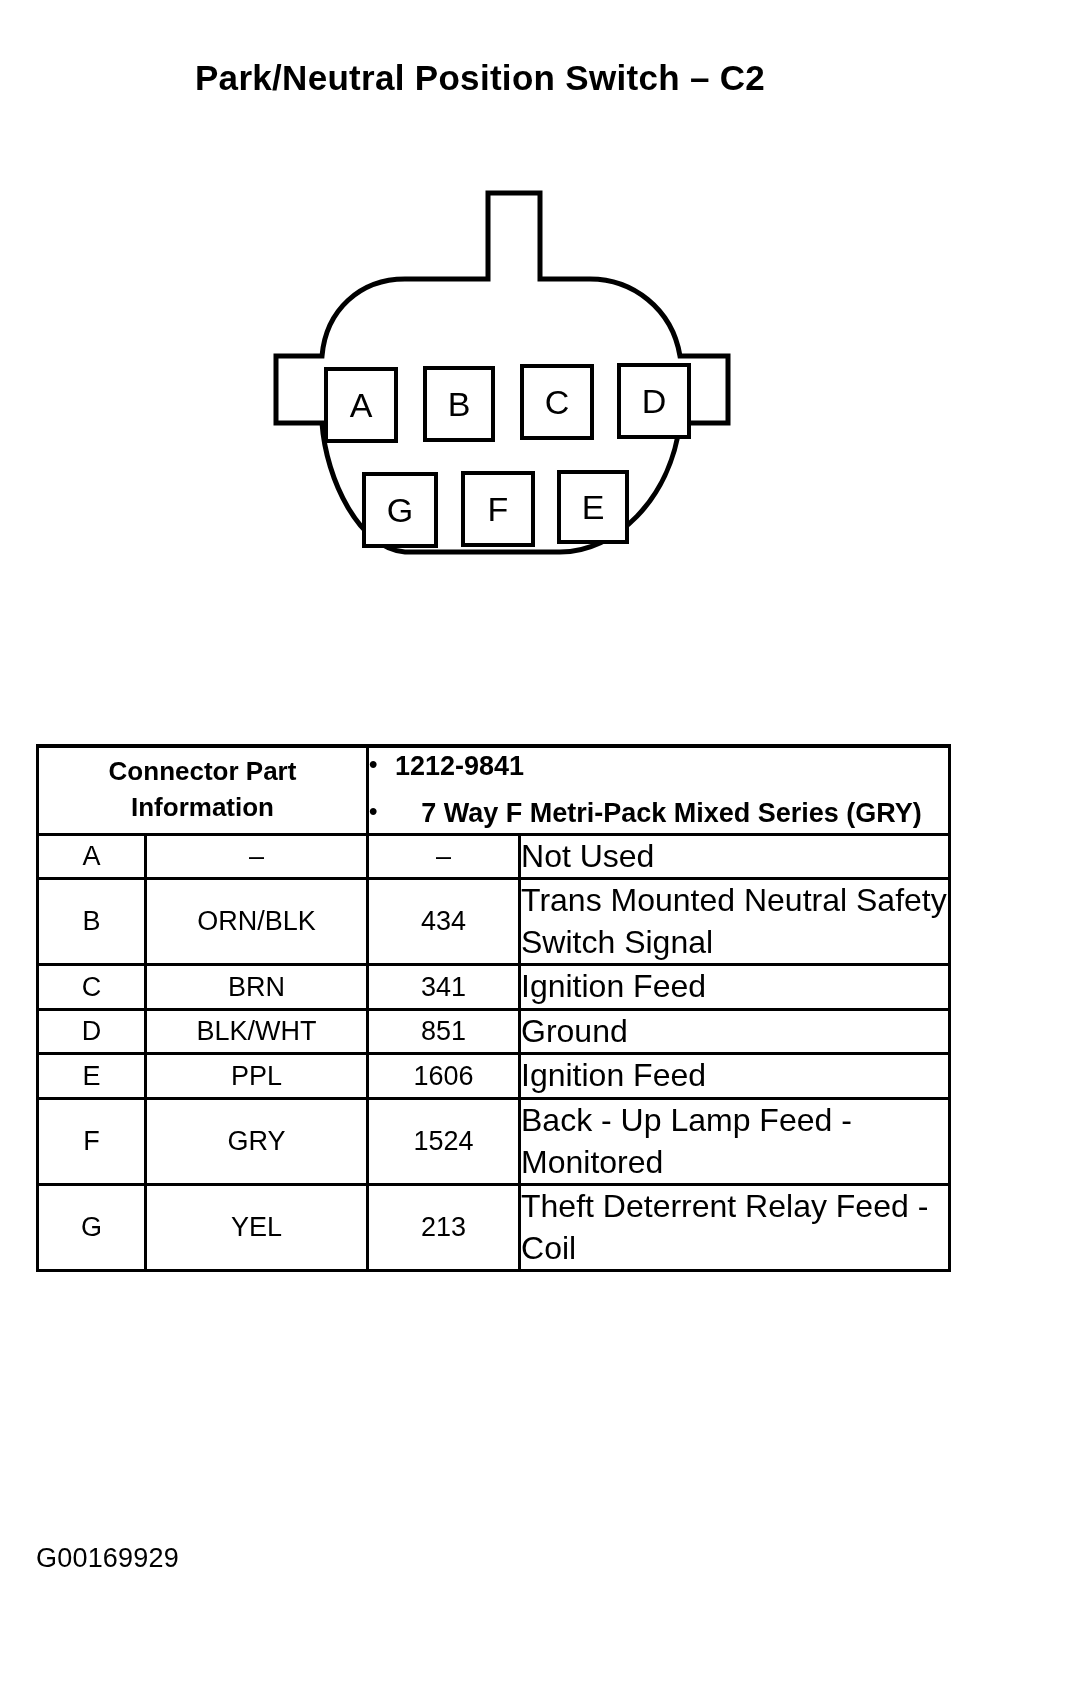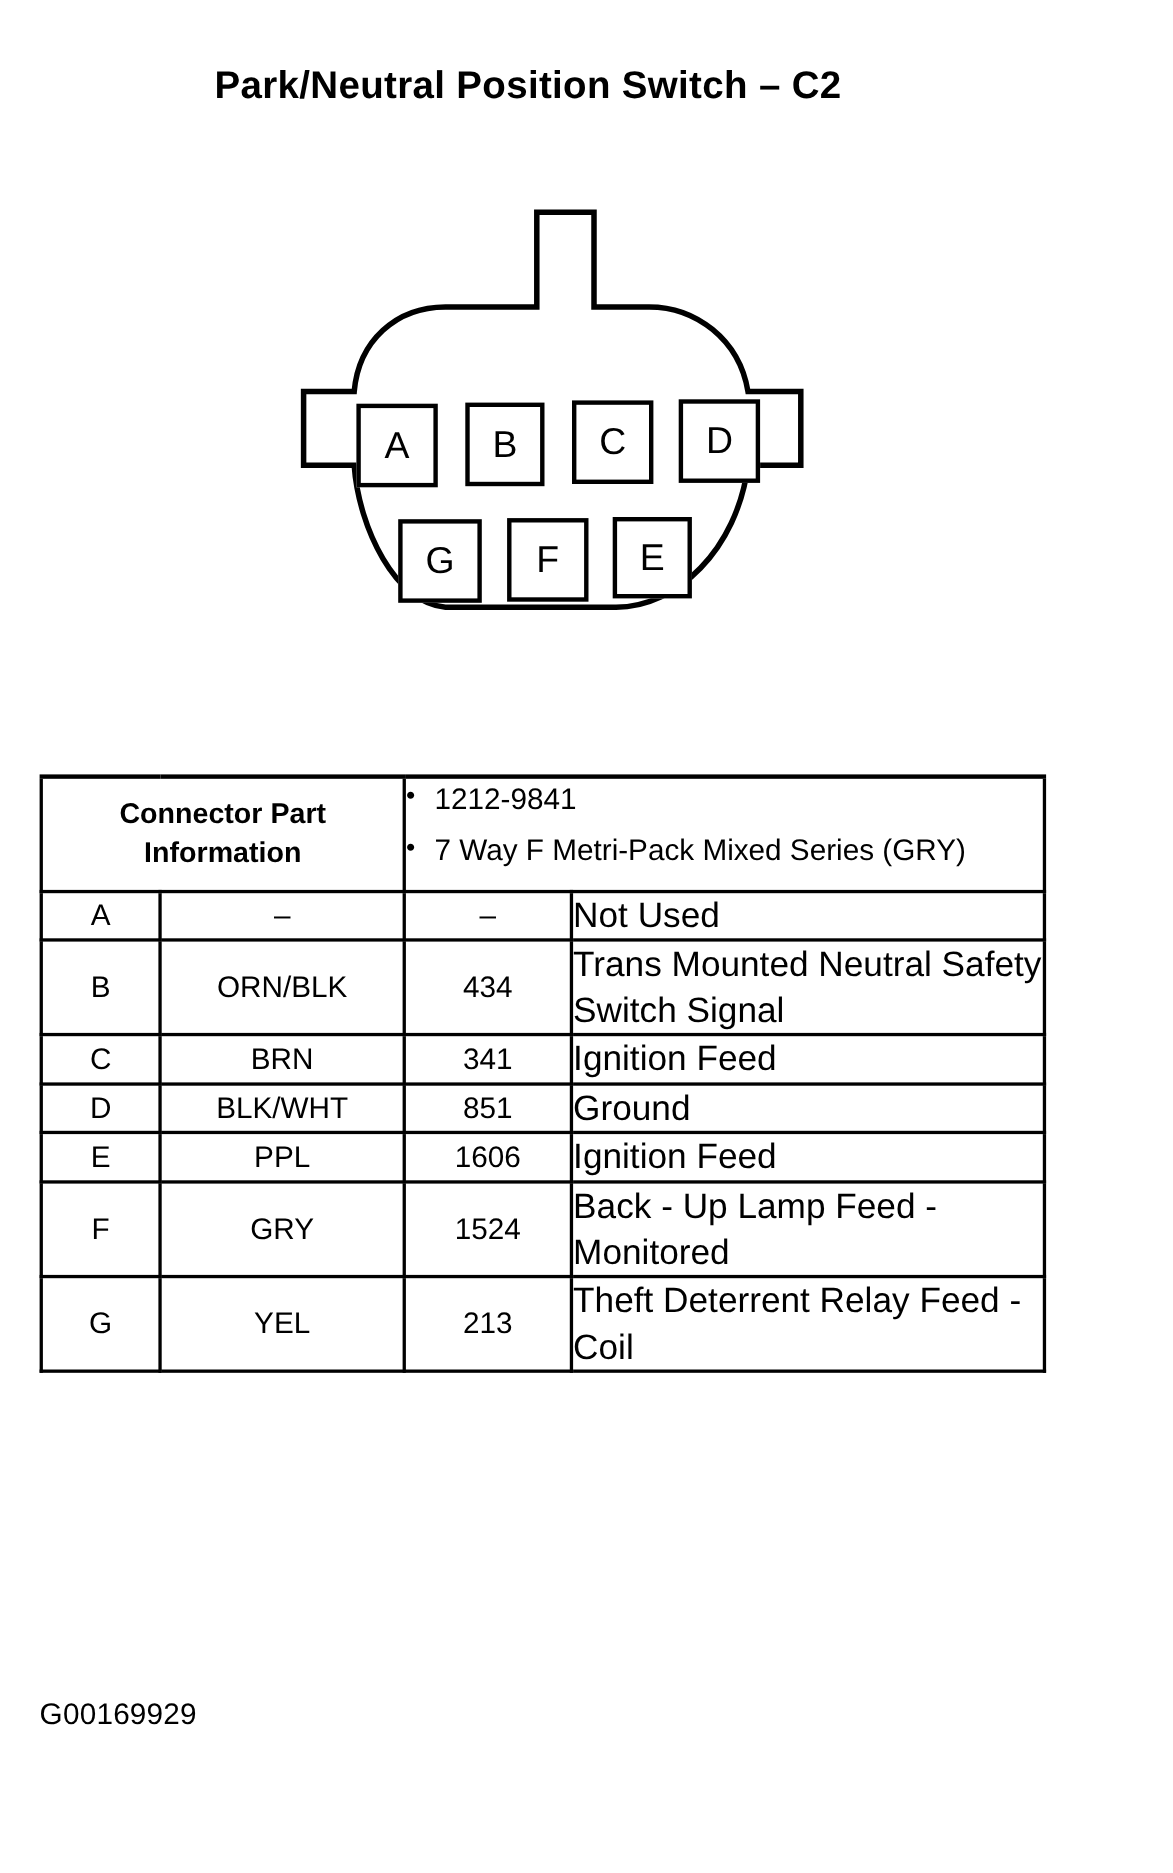--- a/index.html
+++ b/index.html
@@ -69,21 +69,21 @@
   .pin-d { left: 377px; top: 203px; width: 74px; height: 76px; }
   
   .pin-g { left: 122px; top: 312px; width: 76px; height: 76px; }
   .pin-f { left: 221px; top: 311px; width: 74px; height: 76px; }
   .pin-e { left: 317px; top: 310px; width: 72px; height: 74px; }
 
   
   .pin-table {
     position: absolute;
     left: 36px;
-    top: 704px;
+    top: 744px;
     width: 912px;
     border-collapse: collapse;
     table-layout: fixed;
   }
   .pin-table td, .pin-table th {
     border: 3px solid #000;
     padding: 0;
     vertical-align: middle;
     box-sizing: border-box;
   }
@@ -98,33 +98,33 @@
   .cpi-label {
     text-align: center;
     font-size: 26px;
     font-weight: bold;
     line-height: 1.38;
     padding: 14px 6px;
   }
   .cpi-list {
     padding: 16px 10px 16px 46px;
     font-size: 27px;
-    font-weight: normal;
+    font-weight: bold;
     line-height: 1.38;
   }
   .cpi-list ul {
     margin: 0;
     padding: 0 0 0 26px;
     list-style: none;
   }
   .cpi-list li {
     position: relative;
     margin: 0 0 10px 0;
   }
-  .cpi-list li:last-child { margin-bottom: 16px; }
+  .cpi-list li:last-child { margin-bottom: 0; text-align: center; }
   .cpi-list li::before {
     content: "\2022";
     position: absolute;
     left: -26px;
     top: -1px;
     font-size: 24px;
   }
 
   .hdr {
     text-align: center;

